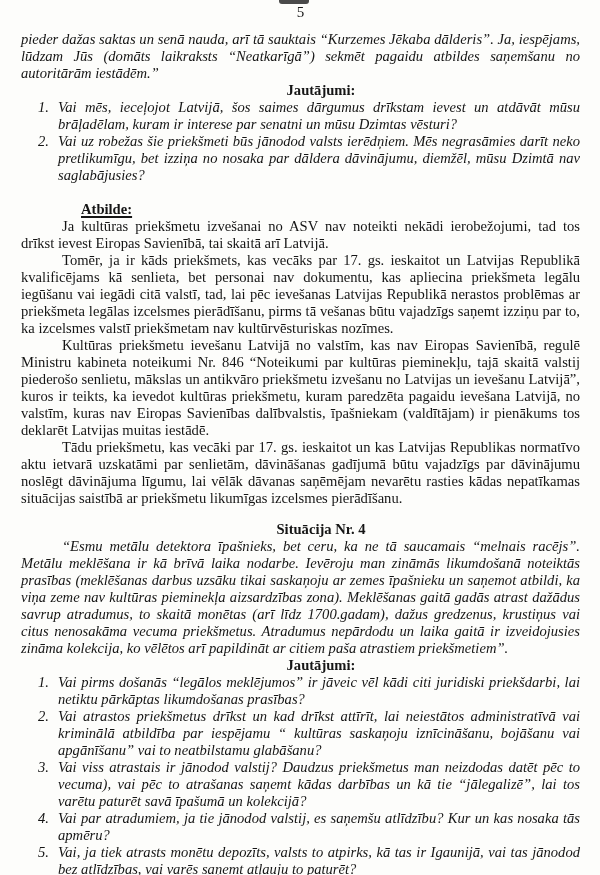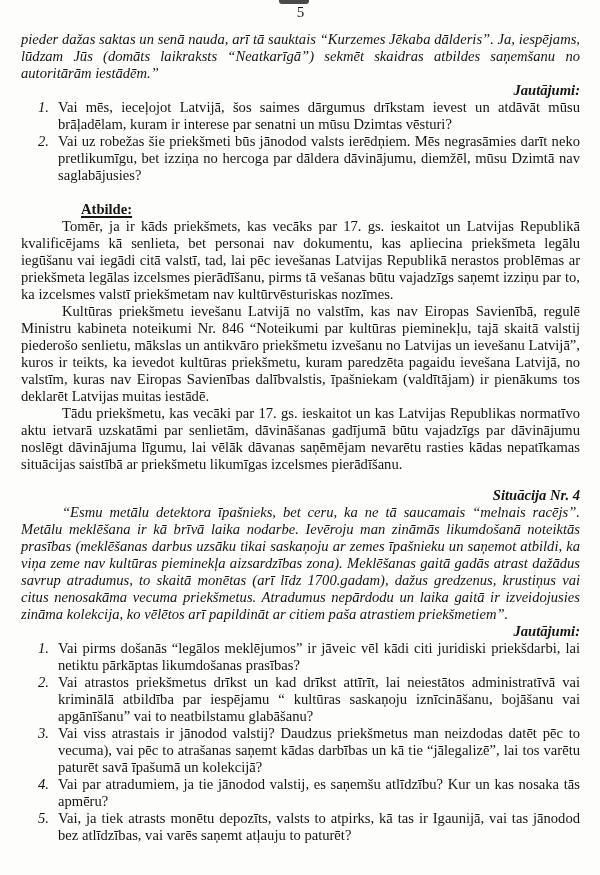--- a/index.html
+++ b/index.html
@@ -28,41 +28,41 @@
   .page-number {
     text-align: center;
     font-size: 15px;
     margin: 0 0 10px 0;
   }
   p { margin: 0; }
   .italic { font-style: italic; }
   .indent { text-indent: 41px; }
   .label {
     font-weight: bold;
-    font-style: italic;
     margin-left: 41px;
-    text-align: right;
+    text-align: center;
   }
   .answer-label {
     margin-top: 17px;
     margin-left: 60px;
     text-align: left;
     font-weight: bold;
   }
   .answer-label .u {
     text-decoration: underline;
     text-decoration-thickness: 1.5px;
     text-underline-offset: 2px;
   }
   .situation-title { margin-top: 14px; }
   ol.qlist {
     margin: 0;
     padding: 0;
     list-style: none;
     counter-reset: q;
+    font-style: italic;
   }
   ol.qlist li {
     counter-increment: q;
     position: relative;
     padding-left: 37px;
   }
   ol.qlist li::before {
     content: counter(q) ".";
     position: absolute;
     left: 17px;
@@ -72,31 +72,32 @@
 </style>
 </head>
 <body>
 
 <div class="page">
 
   <div class="artifact"></div>
 
   <div class="page-number">5</div>
 
-  <p class="italic">pieder dažas saktas un senā nauda, arī tā sauktais “Kurzemes Jēkaba dālderis”. Ja, iespējams, lūdzam Jūs (domāts laikraksts “Neatkarīgā”) sekmēt skaidras atbildes saņemšanu no autoritārām iestādēm.”</p>
+  <p class="italic">pieder dažas saktas un senā nauda, arī tā sauktais “Kurzemes Jēkaba dālderis”. Ja, iespējams, lūdzam Jūs (domāts laikraksts “Neatkarīgā”) sekmēt pagaidu atbildes saņemšanu no autoritārām iestādēm.”</p>
 
   <p class="label">Jautājumi:</p>
 
   <ol class="qlist">
     <li>Vai mēs, ieceļojot Latvijā, šos saimes dārgumus drīkstam ievest un atdāvāt mūsu brāļadēlam, kuram ir interese par senatni un mūsu Dzimtas vēsturi?</li>
-    <li>Vai uz robežas šie priekšmeti būs jānodod valsts ierēdņiem. Mēs negrasāmies darīt neko pretlikumīgu, bet izziņa no hercoga par dāldera dāvinājumu, diemžēl,  mūsu Dzimtā nav saglabājusies?</li>
+    <li>Vai uz robežas šie priekšmeti būs jānodod valsts ierēdņiem. Mēs negrasāmies darīt neko pretlikumīgu, bet izziņa no nosaka par dāldera dāvinājumu, diemžēl,  mūsu Dzimtā nav saglabājusies?</li>
   </ol>
 
   <p class="answer-label"><span class="u">Atbilde:</span></p>
 
+  <p class="indent">Ja kultūras priekšmetu izvešanai no ASV nav noteikti nekādi ierobežojumi, tad tos drīkst ievest Eiropas Savienībā, tai skaitā arī Latvijā.</p>
   <p class="indent">Tomēr, ja ir kāds priekšmets, kas vecāks par 17. gs. ieskaitot un Latvijas Republikā kvalificējams kā senlieta, bet personai nav dokumentu, kas apliecina priekšmeta legālu iegūšanu vai iegādi citā valstī, tad, lai pēc ievešanas Latvijas Republikā nerastos problēmas ar priekšmeta legālas izcelsmes pierādīšanu, pirms tā vešanas būtu vajadzīgs saņemt izziņu par to, ka izcelsmes valstī priekšmetam nav kultūrvēsturiskas nozīmes.</p>
   <p class="indent">Kultūras priekšmetu ievešanu Latvijā no valstīm, kas nav Eiropas Savienībā, regulē Ministru kabineta noteikumi Nr. 846 “Noteikumi par kultūras pieminekļu, tajā skaitā valstij piederošo senlietu, mākslas un antikvāro priekšmetu izvešanu no Latvijas un ievešanu Latvijā”, kuros ir teikts, ka ievedot kultūras priekšmetu, kuram paredzēta pagaidu ievešana Latvijā, no valstīm, kuras nav Eiropas Savienības dalībvalstis,  īpašniekam (valdītājam) ir pienākums tos deklarēt Latvijas muitas iestādē.</p>
   <p class="indent">Tādu priekšmetu, kas vecāki par 17. gs. ieskaitot un kas Latvijas Republikas normatīvo aktu ietvarā uzskatāmi par senlietām, dāvināšanas gadījumā būtu vajadzīgs par dāvinājumu noslēgt dāvinājuma līgumu, lai vēlāk dāvanas saņēmējam nevarētu rasties kādas nepatīkamas situācijas saistībā ar priekšmetu likumīgas izcelsmes pierādīšanu.</p>
 
   <p class="label situation-title">Situācija Nr. 4</p>
 
   <p class="italic indent">“Esmu metālu detektora īpašnieks, bet ceru, ka ne tā saucamais “melnais racējs”. Metālu meklēšana ir kā brīvā laika nodarbe. Ievēroju man zināmās likumdošanā noteiktās prasības (meklēšanas darbus uzsāku tikai saskaņoju ar zemes īpašnieku un saņemot atbildi, ka viņa zeme nav kultūras pieminekļa aizsardzības zona). Meklēšanas gaitā gadās atrast dažādus savrup atradumus, to skaitā monētas (arī līdz 1700.gadam), dažus gredzenus, krustiņus vai citus nenosakāma vecuma priekšmetus.  Atradumus nepārdodu un laika gaitā ir izveidojusies zināma kolekcija, ko vēlētos arī papildināt ar citiem paša atrastiem priekšmetiem”.</p>
 
   <p class="label">Jautājumi:</p>
 

